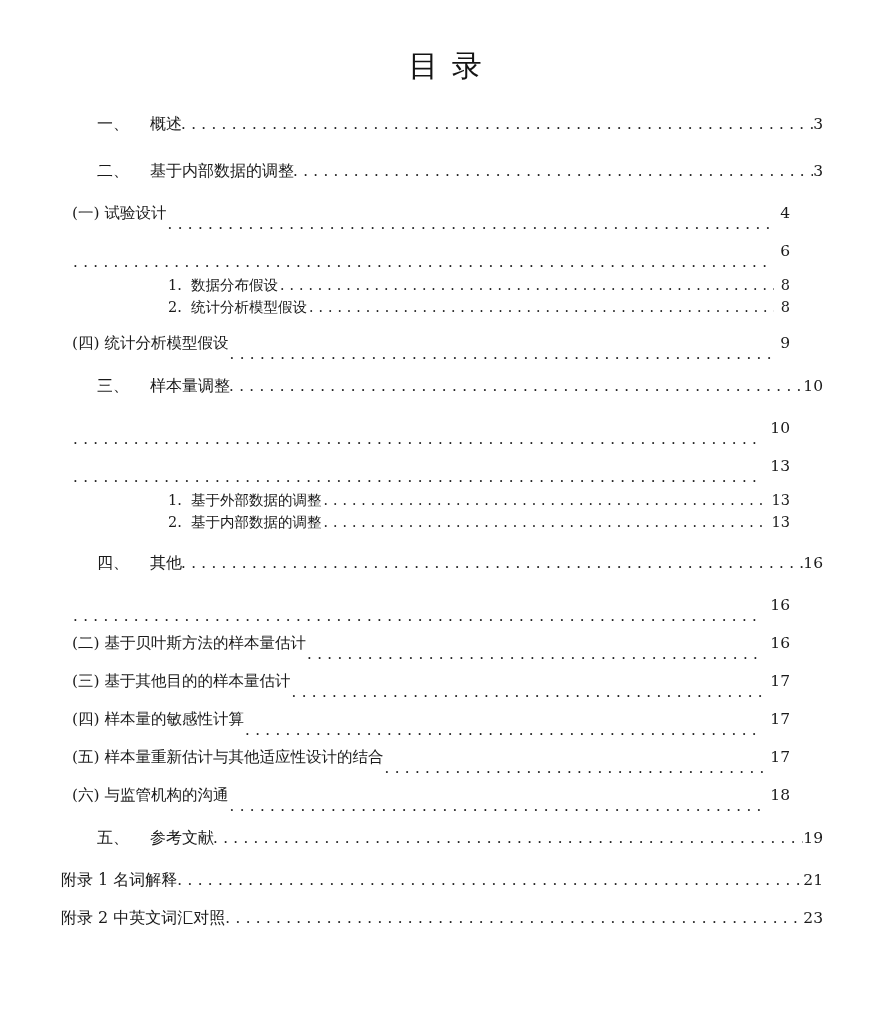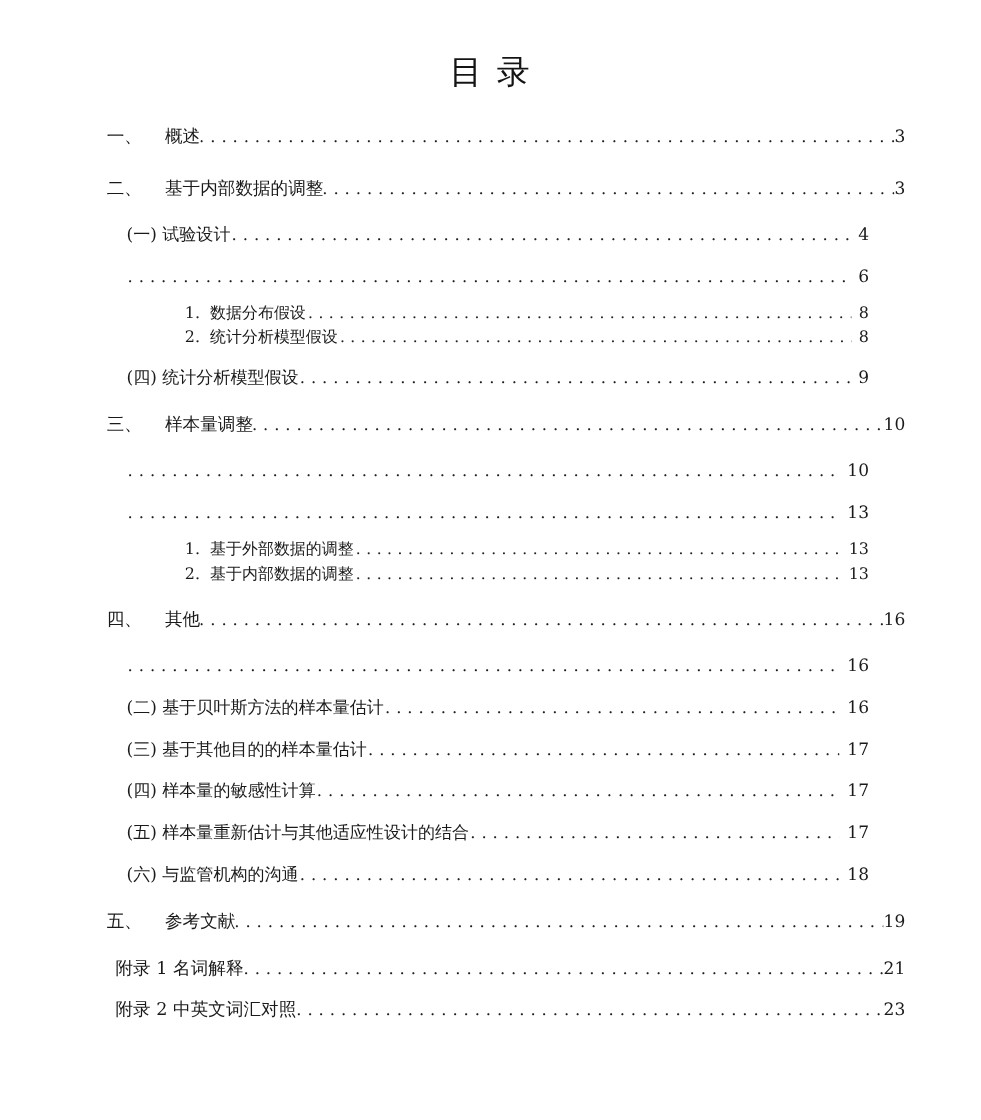--- a/index.html
+++ b/index.html
@@ -105,35 +105,36 @@
     font-size: 16px;
   }
   .lvl1 .num {
     width: 53px;           
   }
   .lvl1 .leader::before { margin-left: -1px; }
   .lvl1 .page-no { padding-left: 0px; }
 
   
   .lvlapp {
-    padding-left: 105px;
+    padding-left: 61px;
     padding-right: 69px;
     height: 38px;
     line-height: 38px;
     font-size: 16px;
   }
   .lvlapp .num { width: 0; }
 
   
   .lvl2 {
-    padding-left: 115px;
+    padding-left: 72px;
     padding-right: 102px;  
     height: 38px;
     line-height: 38px;
     font-size: 15.5px;
+    align-items: flex-end;
   }
   .lvl2 .num { width: 0; }
   .lvl2 .leader::before { margin-left: 1px; }
   .lvl2 .page-no { padding-left: 7px; }
 
   
   .lvl3 {
     padding-left: 168px;
     padding-right: 102px;
     height: 23px;

